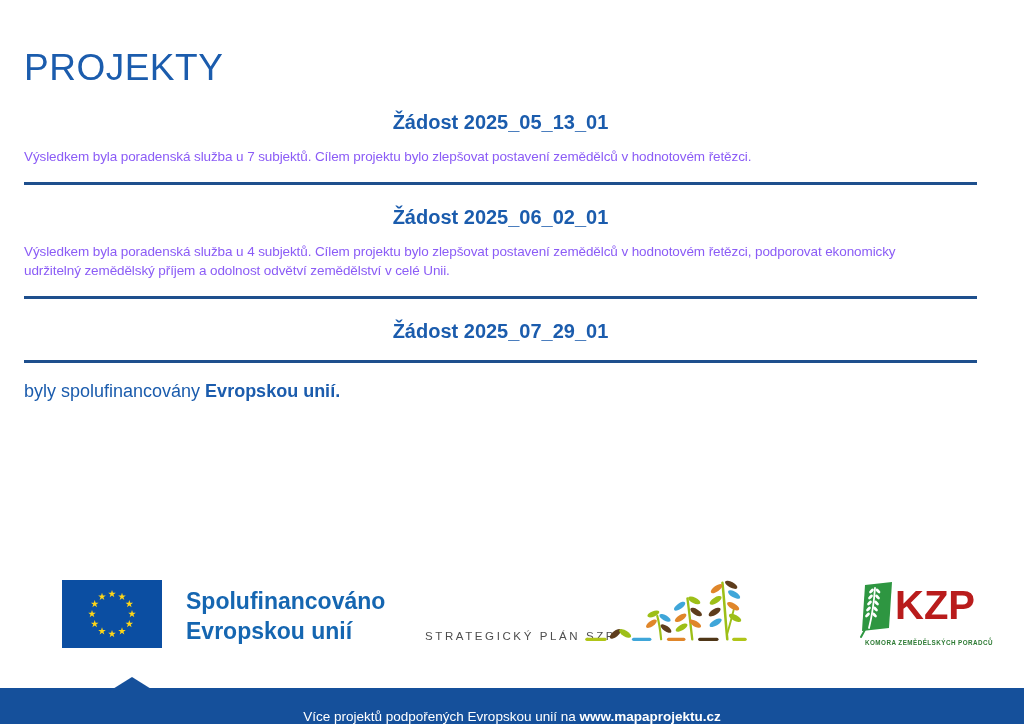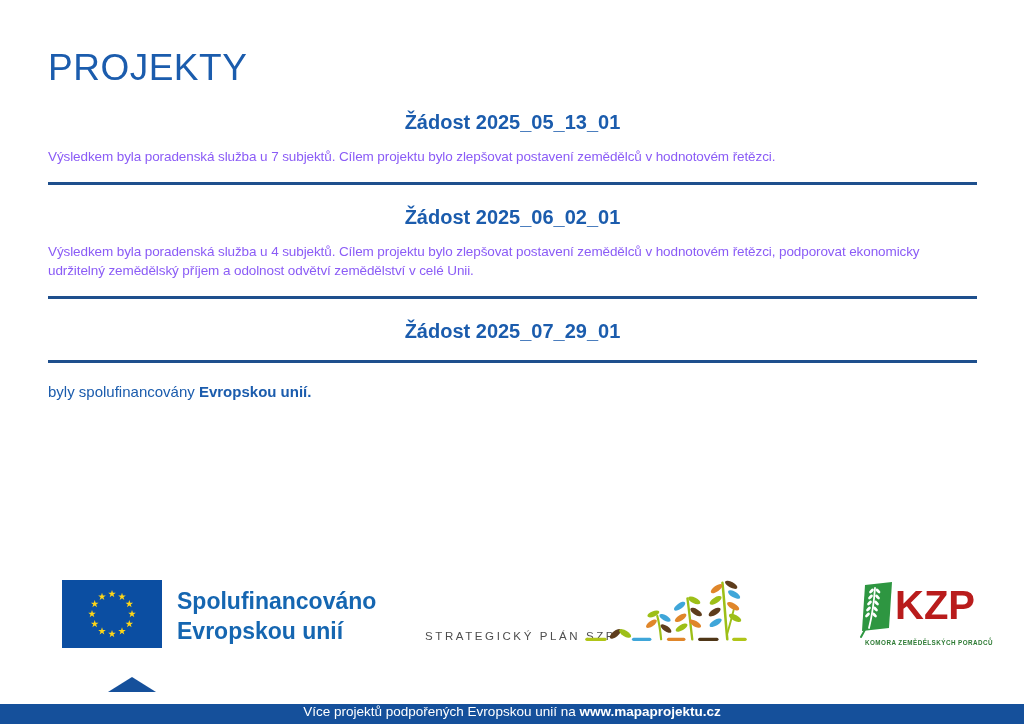--- a/index.html
+++ b/index.html
@@ -4,21 +4,21 @@
 <style>
   * { margin: 0; padding: 0; box-sizing: border-box; }
   html, body { width: 1024px; height: 724px; }
   body {
     position: relative;
     background: #ffffff;
     font-family: "Liberation Sans", sans-serif;
     overflow: hidden;
   }
   .content {
-    padding: 48px 47px 0 48px;
+    padding: 48px 47px 0 24px;
   }
   .page-title {
     color: #1b5cad;
     font-size: 37px;
     font-weight: 400;
     letter-spacing: 0.5px;
     line-height: 40px;
   }
   .section h2 {
     margin-top: 19px;
@@ -40,29 +40,29 @@
     border: none;
     height: 3px;
     background: #1e4f8d;
     margin-top: 16px;
     width: 100%;
   }
   .section:first-of-type h2 { margin-top: 21px; }
   .closing-line {
     margin-top: 17px;
     color: #1b5cad;
-    font-size: 15px;
+    font-size: 18px;
     line-height: 23px;
   }
   .closing-line b { font-weight: 700; }
 
   
   .eu-logo { position: absolute; left: 62px; top: 580px; }
   .eu-wordmark {
-    position: absolute; left: 177px; top: 586px;
+    position: absolute; left: 186px; top: 586px;
     color: #1566b1; font-size: 23px; font-weight: 700; line-height: 30px;
     white-space: pre-line;
   }
   .szp-label {
     position: absolute; left: 425px; top: 630px;
     color: #4d4d4d; font-size: 11.5px; letter-spacing: 2.6px;
     white-space: nowrap;
   }
   .szp-plants { position: absolute; left: 583px; top: 577px; }
   .kzp-logo { position: absolute; left: 857px; top: 580px; width: 120px; }
@@ -73,23 +73,23 @@
   }
   .kzp-caption {
     margin-top: 1px; margin-left: 8px;
     color: #2c7a33; font-size: 6.3px; font-weight: 700;
     letter-spacing: 0.45px; white-space: nowrap;
   }
 
   
   .bottom-bar {
     position: absolute; left: 0; bottom: 0;
-    width: 1024px; height: 20px;
+    width: 1024px; height: 36px;
     background: #15509b;
-    display: flex; align-items: flex-start; justify-content: center;
+    display: flex; align-items: flex-end; justify-content: center;
   }
   .bottom-bar-text { color: #ffffff; font-size: 13.5px; }
   .bottom-bar-text b { font-weight: 700; }
   .bar-pointer {
     position: absolute; left: 108px; bottom: 32px;
     width: 0; height: 0;
     border-left: 24px solid transparent;
     border-right: 24px solid transparent;
     border-bottom: 15px solid #15509b;
   }

